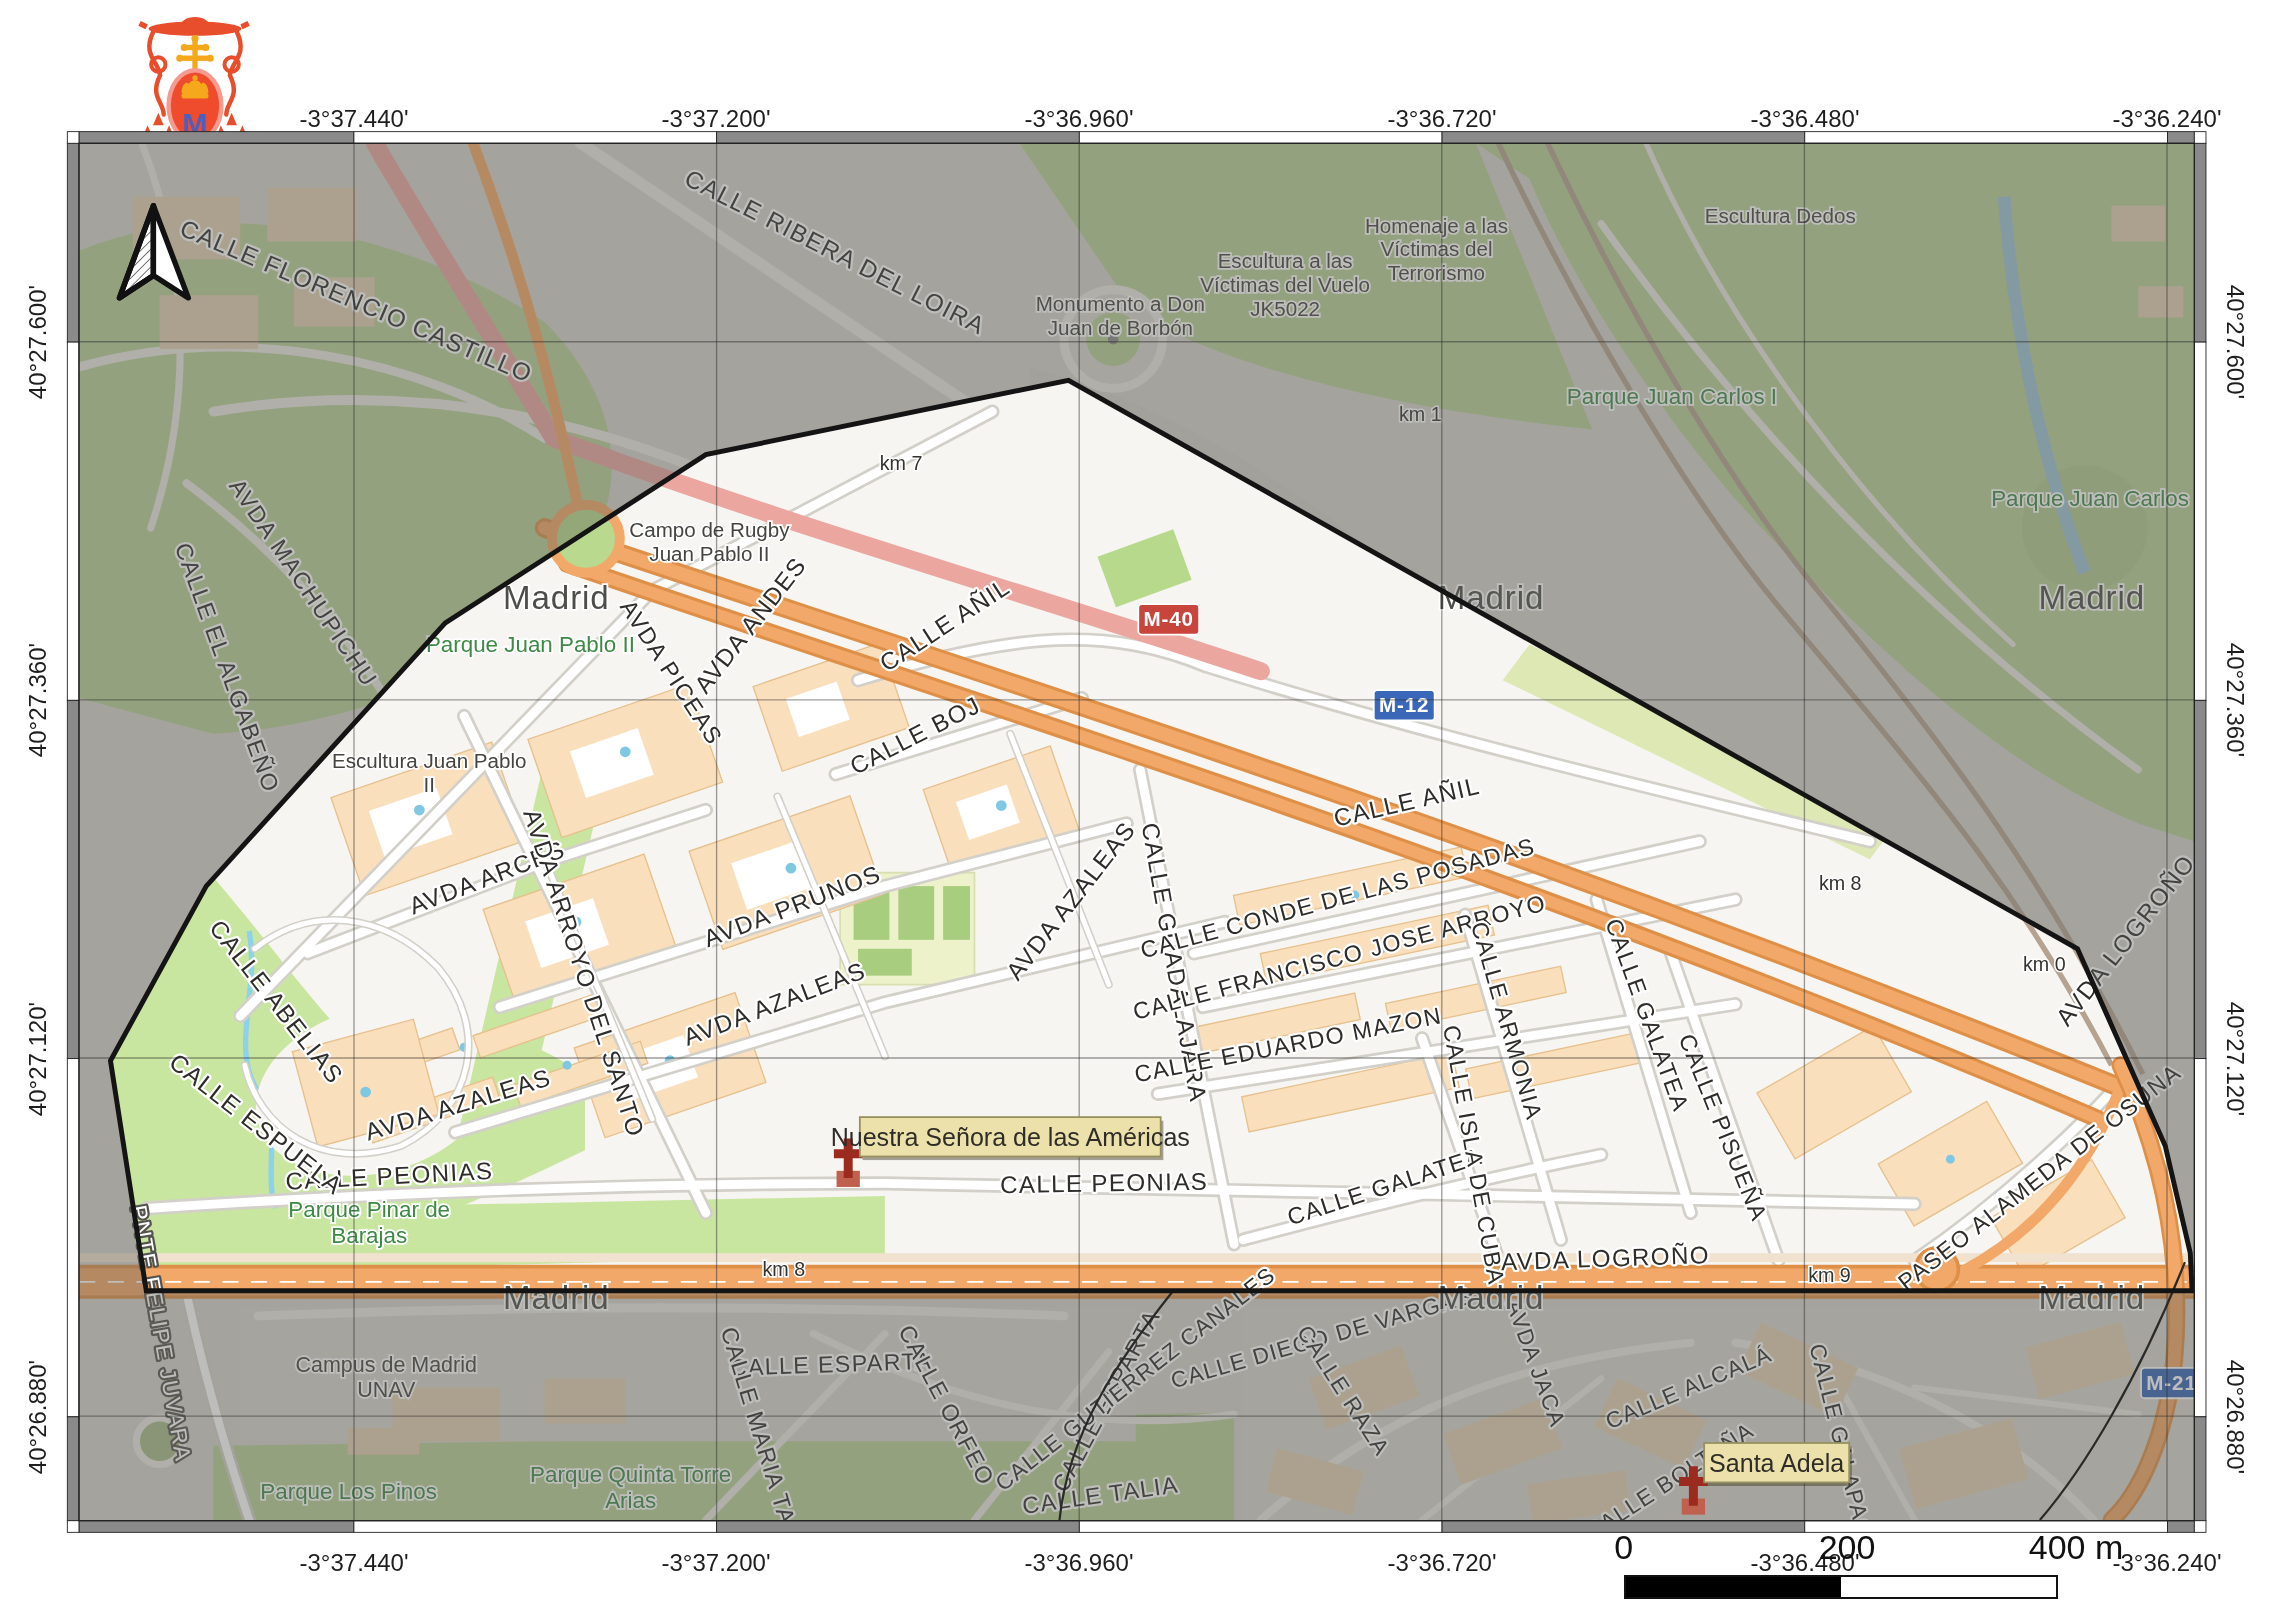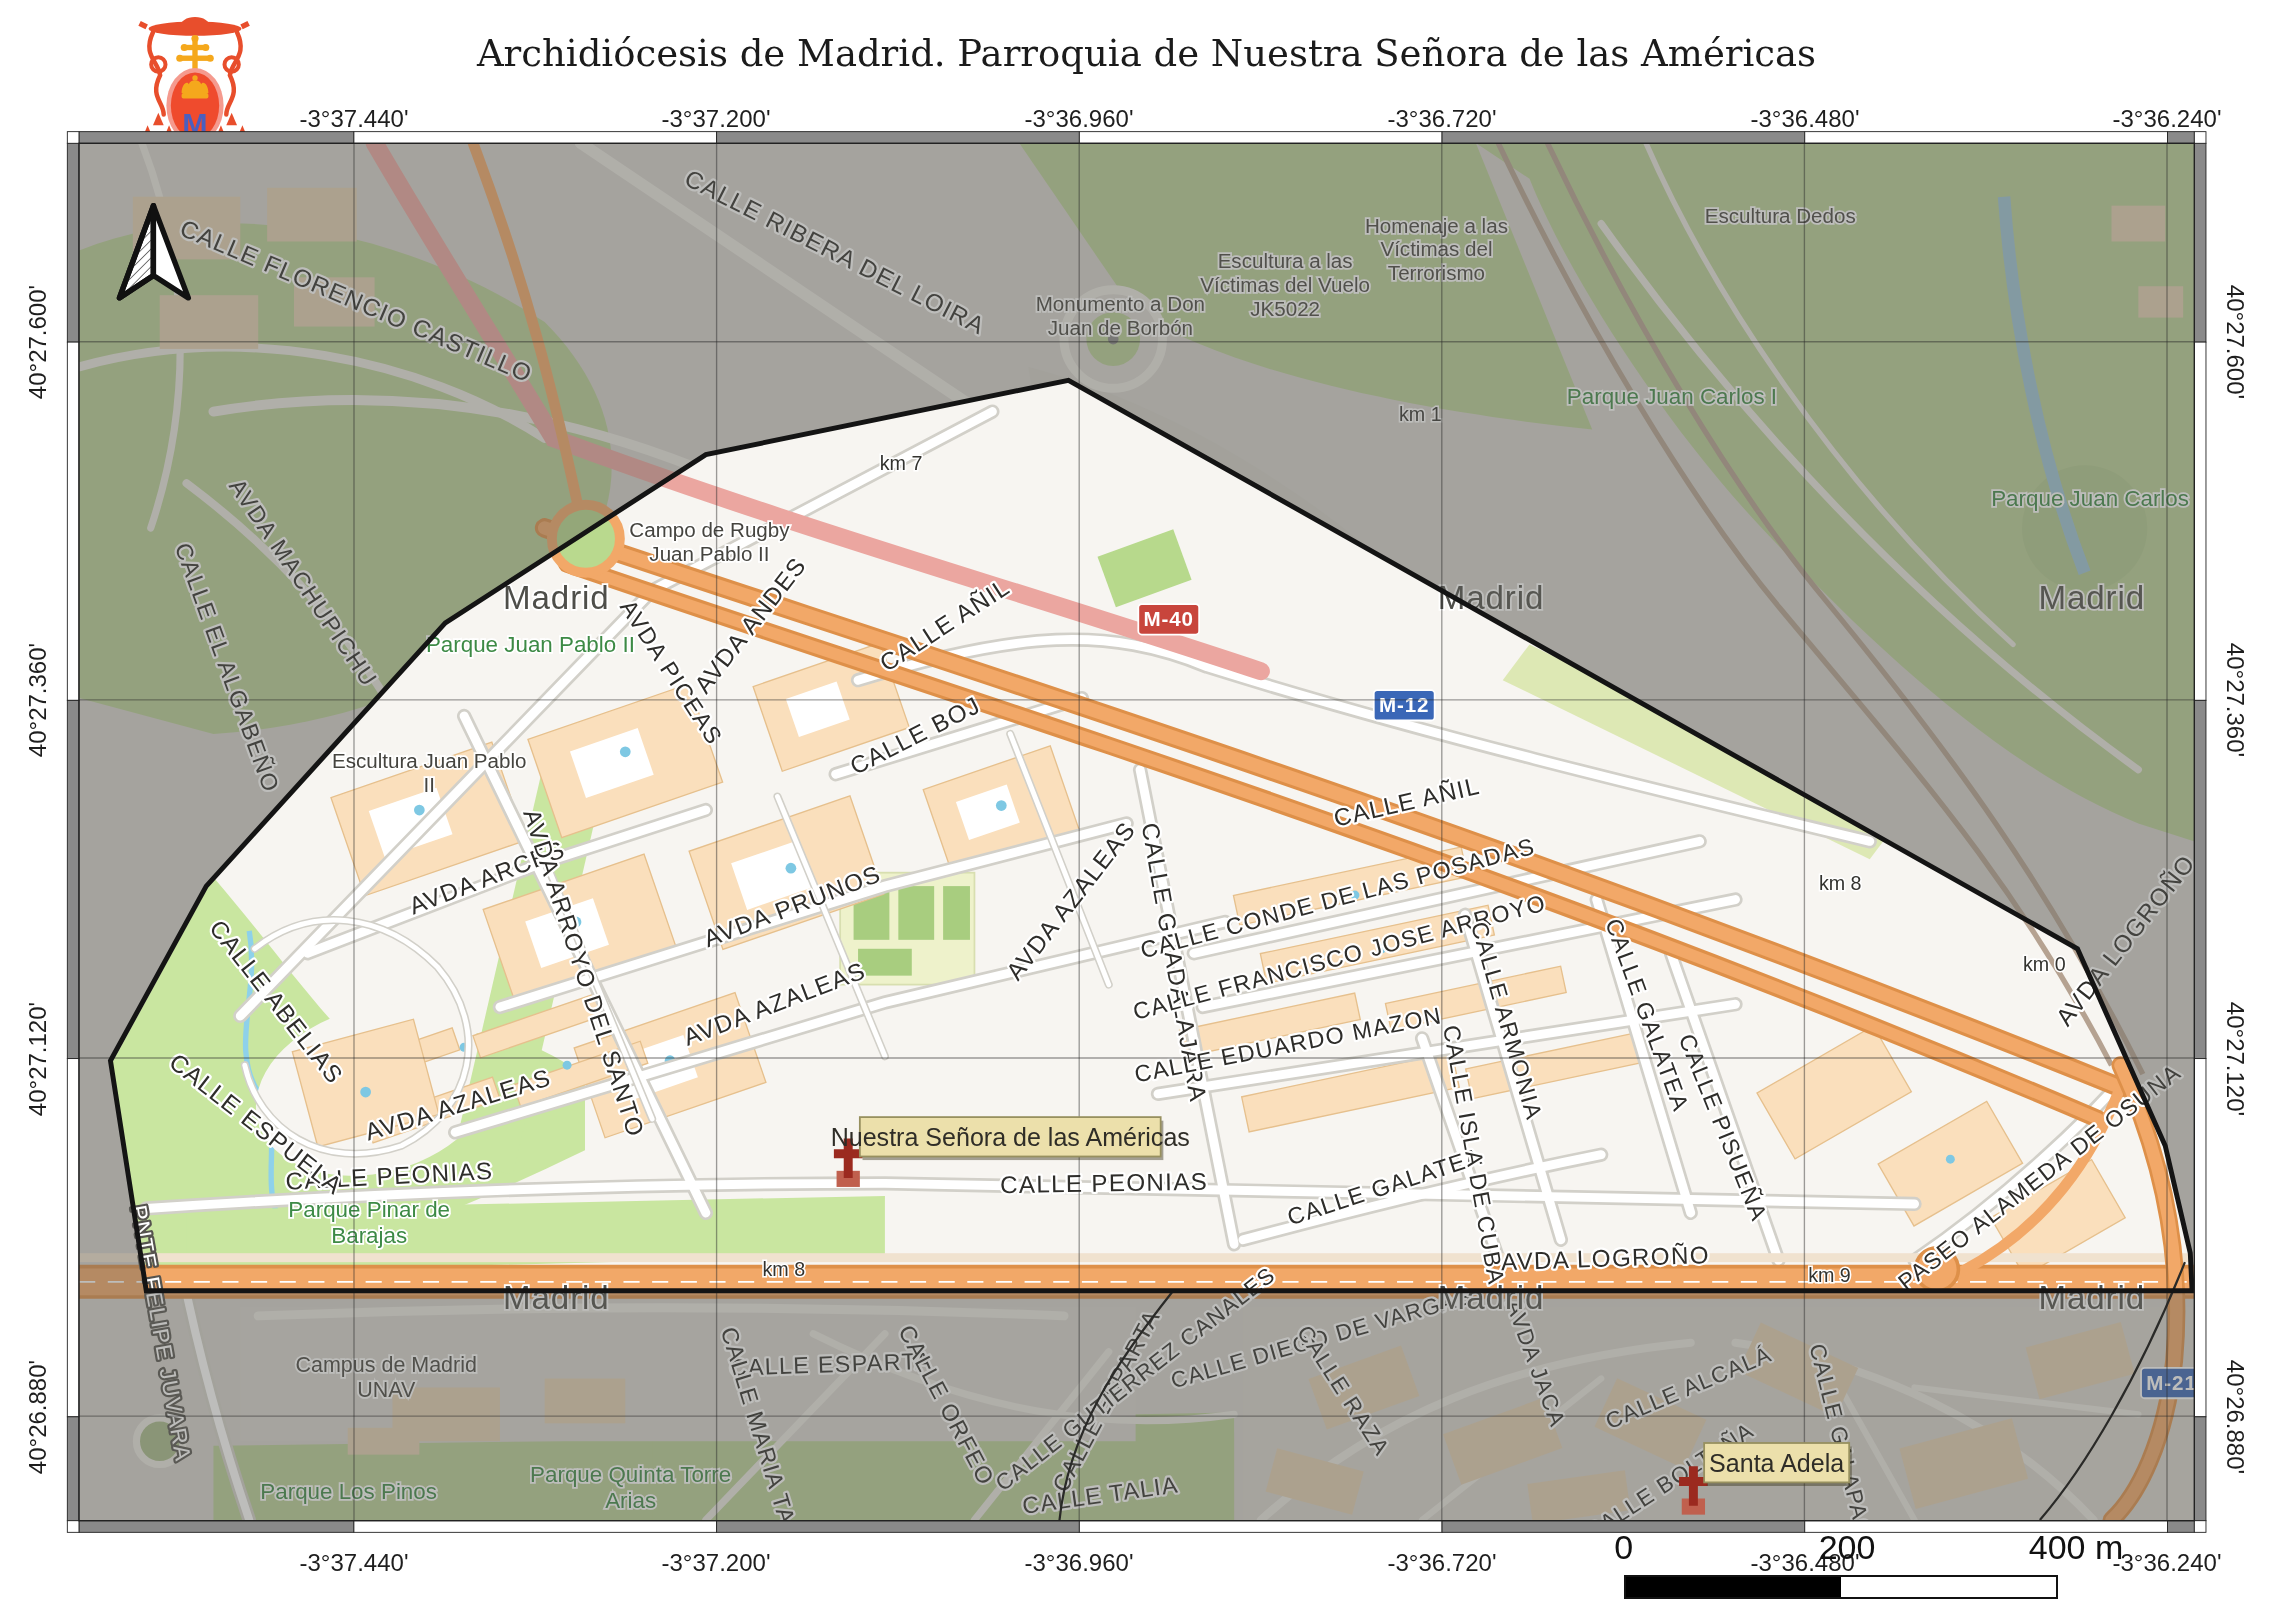--- a/index.html
+++ b/index.html
@@ -44,21 +44,20 @@
   .court{fill:#ffffff;}
   .pool{fill:#7ec8e3;}
   .grn{fill:#c9e6a0;}
   .grnd{fill:#b9cf96;}
 </style>
 </head>
 <body>
 
 <div id="page">
 
-  <div id="title1" class="title-line">Archidiócesis de Madrid. Parroquia de Nuestra Señora de las Américas</div>
 
   <svg id="logo" viewBox="0 0 170 152">
     <g fill="none" stroke="#e84e2c" stroke-width="5" stroke-linecap="round">
       <path d="M38,26 C26,52 44,58 46,74 C34,98 50,104 50,118"></path>
       <path d="M132,26 C144,52 126,58 124,74 C136,98 120,104 120,118"></path>
     </g>
     <circle cx="44" cy="62" r="8" fill="none" stroke="#e84e2c" stroke-width="4.5"></circle>
     <circle cx="126" cy="62" r="8" fill="none" stroke="#e84e2c" stroke-width="4.5"></circle>
 
     <g fill="#e84e2c">

